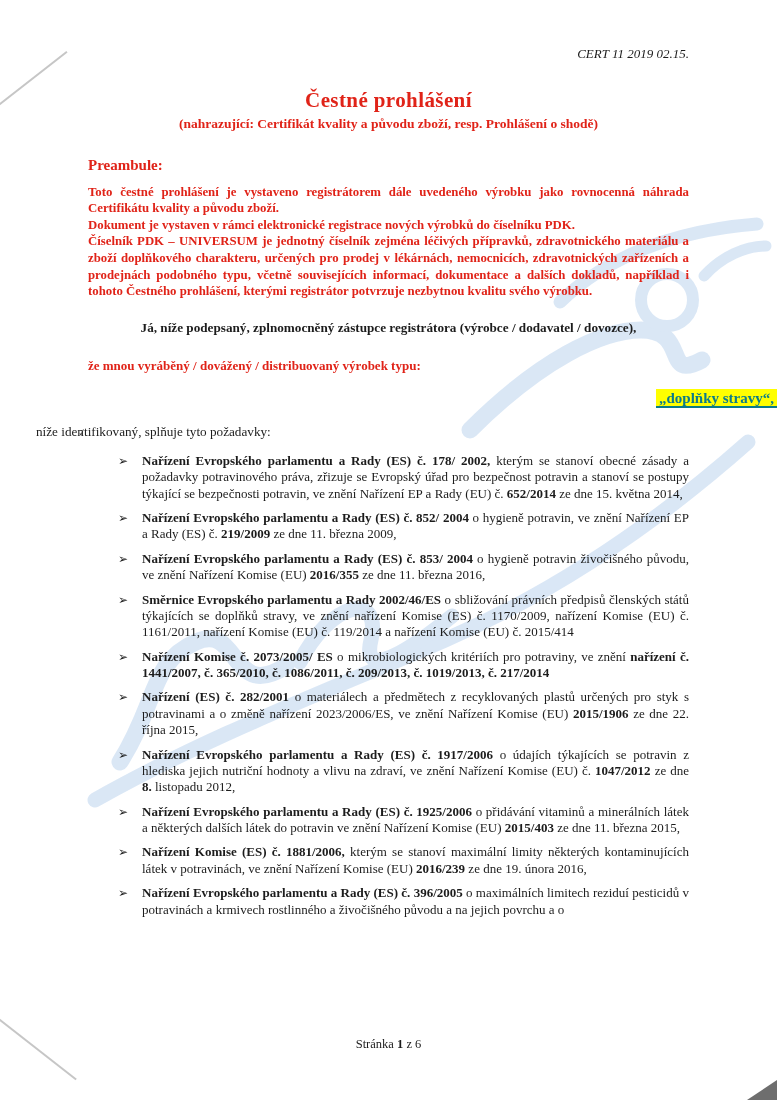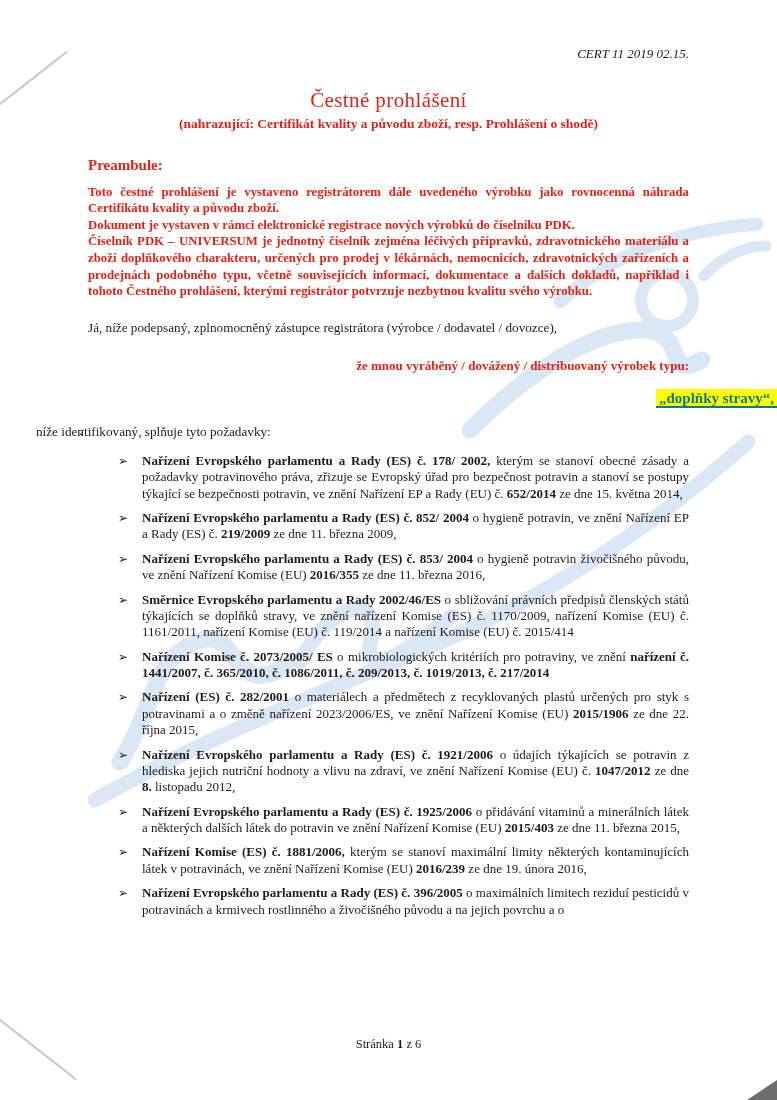--- a/index.html
+++ b/index.html
@@ -23,21 +23,21 @@
   .doc-code{
     text-align:right;
     font-style:italic;
     font-size:13px;
     padding:46px 88px 0;
   }
   .title{
     text-align:center;
     color:var(--red);
     font-size:21px;
-    font-weight:normal;
+    font-weight:bold;
     letter-spacing:.4px;
     margin:26px 0 3px;
   }
   .subtitle{
     text-align:center;
     color:var(--red);
     font-weight:bold;
     font-size:13.5px;
     margin:0 0 24px;
   }
@@ -47,40 +47,40 @@
     font-weight:bold;
     font-size:12.8px;
     line-height:1.3;
   }
   .preamble-heading{
     font-size:15px;
     margin:0 0 8px;
   }
   .preamble p{margin:0;text-align:justify;}
   .intro{
-    text-align:left;
+    text-align:center;
     font-size:13.2px;
     margin:20px 0 0;
     padding:0 88px;
+    font-weight:bold;
   }
   .verb{
     text-align:center;
     color:var(--red);
     font-weight:bold;
     font-size:14px;
     letter-spacing:1px;
     margin:22px 0 0;
   }
   .product-line{
     color:var(--red);
     font-weight:bold;
     font-size:13px;
     padding:0 88px;
     margin:22px 0 0;
-    text-align:right;
   }
   .product-type-wrap{text-align:right;margin:15px 0 0;}
   .product-type{
     background:var(--highlight);
     color:var(--teal);
     font-weight:bold;
     font-size:15px;
     border-bottom:2.5px solid var(--teal);
     padding:1px 3px 0;
   }
@@ -197,21 +197,21 @@
         <li>
           <span class="marker">➢</span>
           <span class="req-text"><b>Nařízení Komise č. 2073/2005/ ES</b><span> o mikrobiologických kritériích pro potraviny, ve znění </span><b>nařízení č. 1441/2007, č. 365/2010, č. 1086/2011, č. 209/2013, č. 1019/2013, č. 217/2014</b></span>
         </li>
         <li>
           <span class="marker">➢</span>
           <span class="req-text"><b>Nařízení (ES) č. 282/2001</b><span> o materiálech a předmětech z recyklovaných plastů určených pro styk s potravinami a o změně nařízení 2023/2006/ES, ve znění Nařízení Komise (EU) </span><b>2015/1906</b><span> ze dne 22. října 2015,</span></span>
         </li>
         <li>
           <span class="marker">➢</span>
-          <span class="req-text"><b>Nařízení Evropského parlamentu a Rady (ES) č. 1921/2006</b><span> o údajích týkajících se potravin z hlediska jejich nutriční hodnoty a vlivu na zdraví, ve znění Nařízení Komise (EU) č. </span><b>1047/2012</b><span> ze dne </span><b>8.</b><span> listopadu 2012,</span></span>
+          <span class="req-text"><b>Nařízení Evropského parlamentu a Rady (ES) č. 1917/2006</b><span> o údajích týkajících se potravin z hlediska jejich nutriční hodnoty a vlivu na zdraví, ve znění Nařízení Komise (EU) č. </span><b>1047/2012</b><span> ze dne </span><b>8.</b><span> listopadu 2012,</span></span>
         </li>
         <li>
           <span class="marker">➢</span>
           <span class="req-text"><b>Nařízení Evropského parlamentu a Rady (ES) č. 1925/2006</b><span>  o přidávání vitaminů a minerálních látek a některých dalších látek do potravin ve znění Nařízení Komise (EU) </span><b>2015/403</b><span> ze dne 11. března 2015,</span></span>
         </li>
         <li>
           <span class="marker">➢</span>
           <span class="req-text"><b>Nařízení Komise (ES) č. 1881/2006,</b><span> kterým se stanoví maximální limity některých kontaminujících látek v potravinách, ve znění Nařízení Komise (EU) </span><b>2016/239</b><span> ze dne 19. února 2016,</span></span>
         </li>
         <li>

